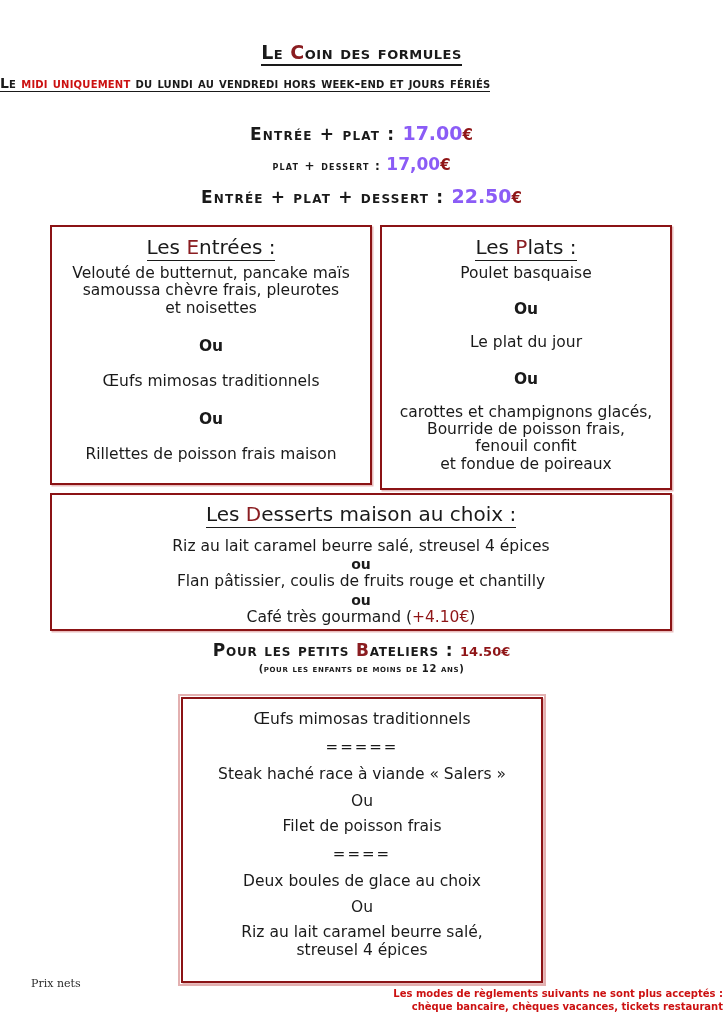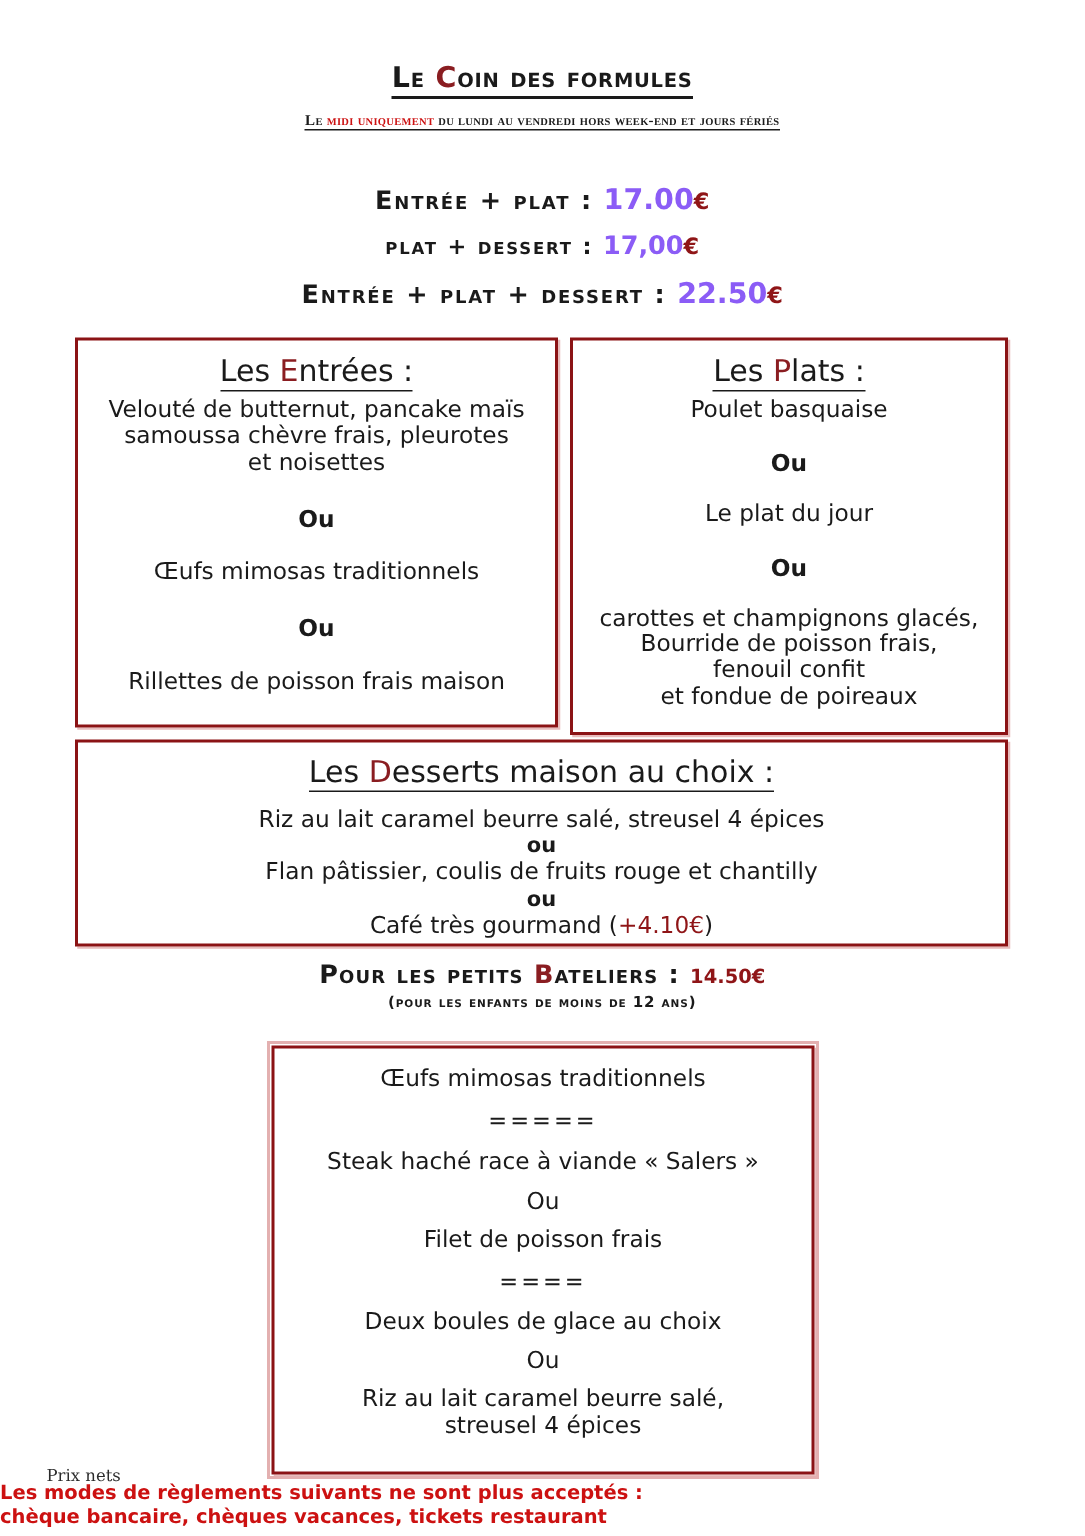--- a/index.html
+++ b/index.html
@@ -39,27 +39,25 @@
     border-bottom: 2px solid #1a1a1a;
     padding-bottom: 1px;
     display: inline-block;
   }
   .accent-letter { color: #8a1d21; }
 
   .subtitle {
     position: absolute;
     left: 0; right: 0;
     top: 75px;
-    text-align: center;
-    font-size: 10px;
+    font-size: 14px;
     font-weight: bold;
     font-variant: small-caps;
     letter-spacing: 0.2px;
     color: #1a1a1a;
-    font-family: Liberation Serif, serif;
   }
   .subtitle .u {
     border-bottom: 1.6px solid #1a1a1a;
     display: inline-block;
     padding-bottom: 0px;
   }
   .red-strong { color: #cc1111; }
 
   
   .price-line {
@@ -79,21 +77,21 @@
     font-variant: normal;
   }
   .price-line .pl-eur {
     color: #8f1517;
     font-size: 15px;
     font-variant: normal;
   }
   #price1 { top: 122px; }
   #price2 { top: 154px; }
   #price3 { top: 185px; }
-  #price2 .pl-label { font-size: 15px; }
+  #price2 .pl-label { font-size: 12px; }
   #price2 .pl-amount { font-size: 17px; }
 
   
   .menu-box {
     position: absolute;
     box-sizing: border-box;
     border: 2px solid #8b1315;
     background: #ffffff;
     box-shadow: 1.5px 1.5px 0 0 #e8bcbc;
   }
@@ -227,22 +225,22 @@
     left: 31px;
     top: 977px;
     font-family: "DejaVu Serif", serif;
     font-size: 11px;
     color: #2b2b2b;
   }
   .footer-note {
     position: absolute;
     left: 0; right: 0;
     top: 988px;
-    text-align: left;
-    font-size: 13px;
+    text-align: right;
+    font-size: 10px;
     font-weight: bold;
     line-height: 1.25;
     color: #cc1111;
   }
 </style>
 </head>
 <body>
 
 <div class="page">
 

